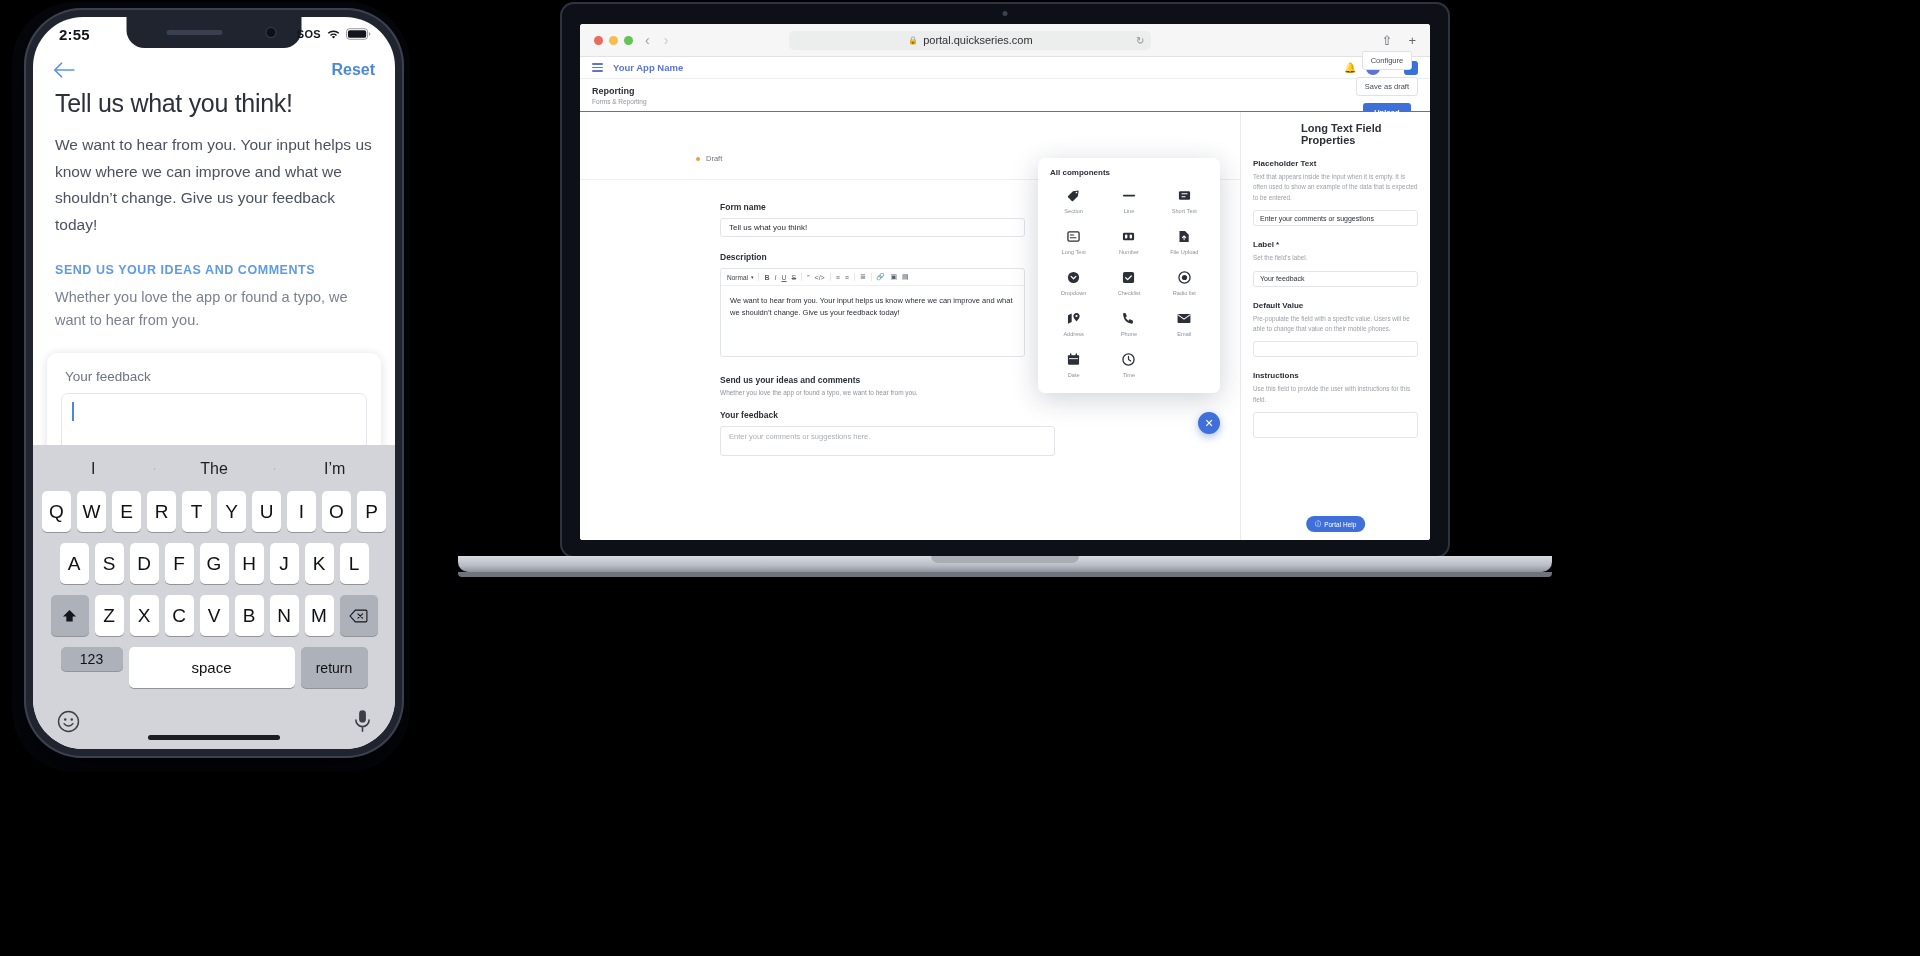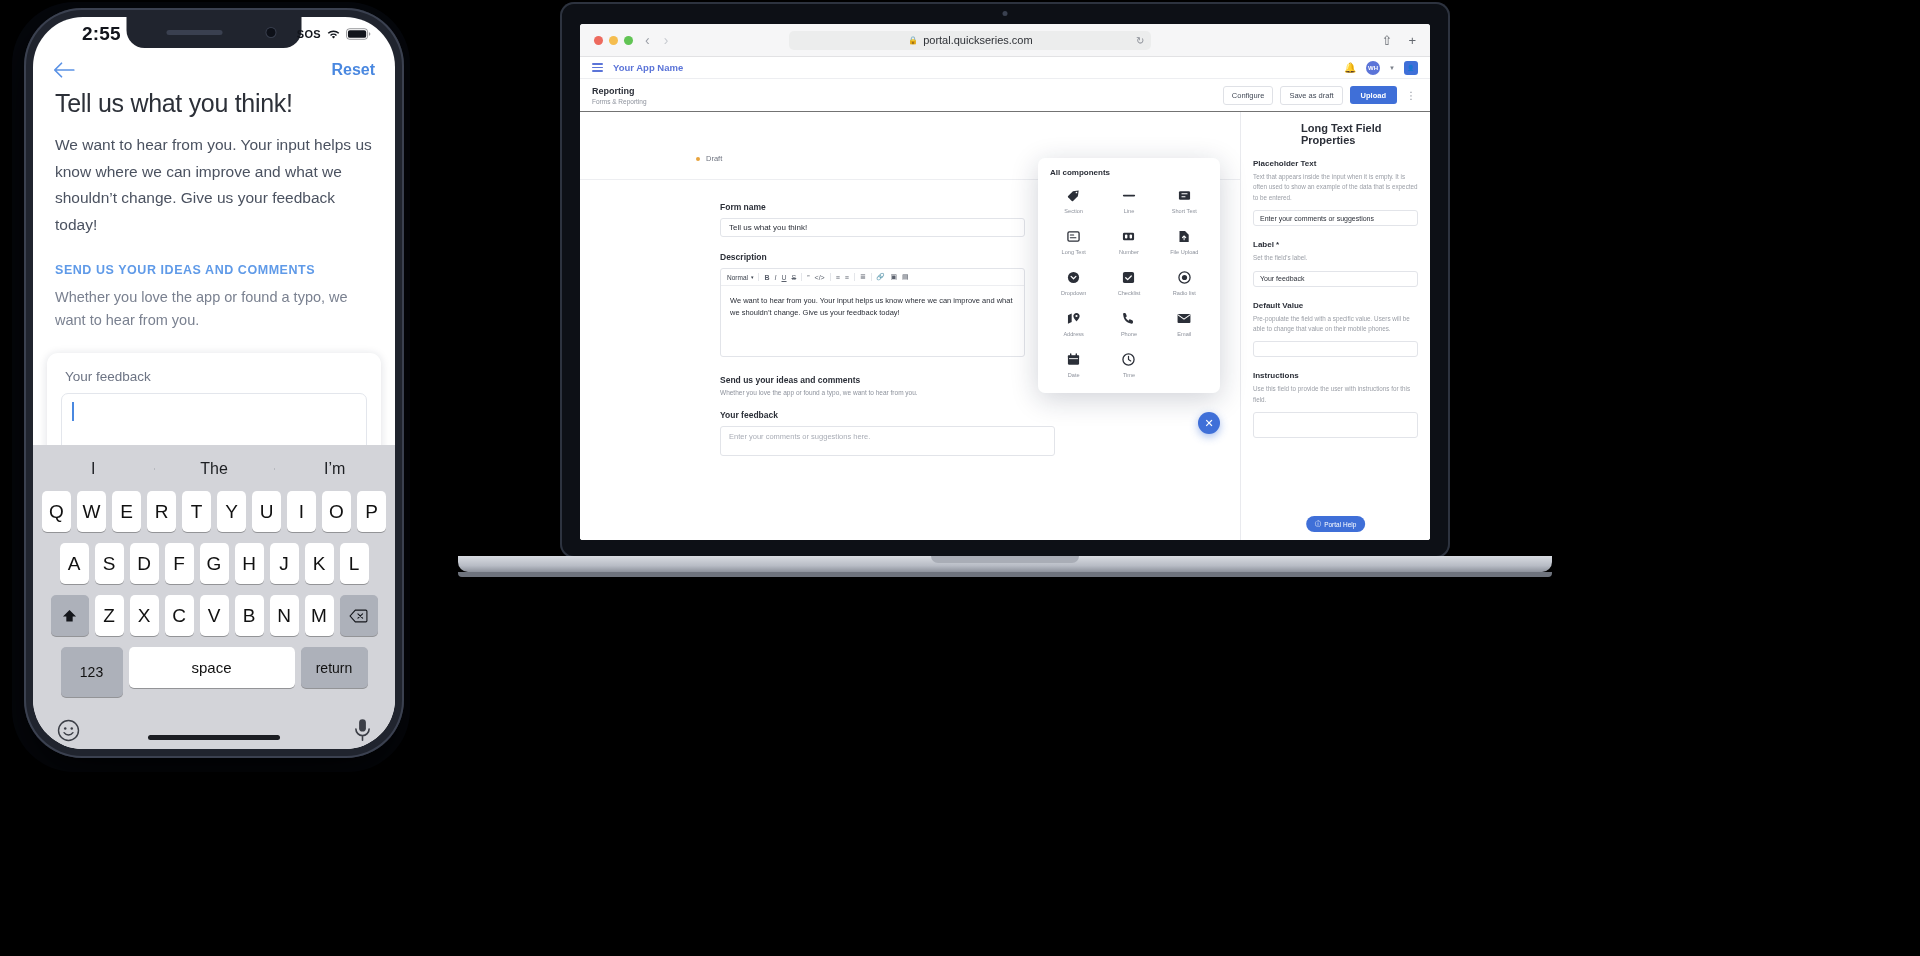--- a/index.html
+++ b/index.html
@@ -39,21 +39,21 @@
   }
   .notch .cam {
     position: absolute; right: 26px; top: 11px; width: 9px; height: 9px;
     border-radius: 50%; background: #0d1018;
     box-shadow: 0 0 0 1px #373d4c;
   }
   .statusbar {
     position: relative; height: 34px; display: flex; align-items: center;
     justify-content: space-between; padding: 0 24px 0 26px; z-index: 21;
   }
-  .status-time { font-size: 19px; font-weight: 700; color: #12151c; letter-spacing: .2px; margin-left: 23px; }
+  .status-time { font-size: 15px; font-weight: 700; color: #12151c; letter-spacing: .2px; }
   .status-right { display: flex; align-items: center; gap: 5px; }
   .sos { font-size: 11px; font-weight: 700; color: #12151c; letter-spacing: .3px; }
   .wifi-ic svg, .batt-ic svg { display: block; }
 
   .pnav {
     display: flex; align-items: center; justify-content: space-between;
     padding: 10px 20px 2px 20px;
   }
   .back-arrow { cursor: pointer; line-height: 0; }
   .reset-btn {
@@ -107,21 +107,21 @@
     width: 1px; background: #b7b9bf;
   }
   .kb-row { display: flex; justify-content: center; gap: 6px; margin-bottom: 11px; }
   .key {
     width: 29px; height: 41px; background: #fff; border-radius: 5px;
     display: flex; align-items: center; justify-content: center;
     font-size: 19px; color: #111; box-shadow: 0 1px 0 rgba(0,0,0,.3);
     cursor: pointer;
   }
   .key.wide { width: 38px; background: #adb1ba; }
-  .key.num { width: 62px; height: 50px; background: #adb1ba; font-size: 14px; font-weight: 500; }
+  .key.num { width: 62px; height: 24px; background: #adb1ba; font-size: 14px; font-weight: 500; }
   .key.space { width: 166px; height: 41px; font-size: 15px; }
   .key.ret { width: 67px; height: 41px; background: #adb1ba; font-size: 14px; }
   .kb-bottom {
     display: flex; align-items: center; justify-content: space-between;
     padding: 10px 24px 0 24px;
   }
   .home-ind {
     position: absolute; left: 50%; transform: translateX(-50%); bottom: 9px;
     width: 132px; height: 5px; border-radius: 3px; background: #1b1d22;
   }
@@ -190,21 +190,21 @@
   .ava.sq { border-radius: 3px; background: #3f6fd8; }
   .caret-sm { font-size: 6px; color: #7d828c; }
 
   
   .tbar {
     height: 33px; display: flex; align-items: center; padding: 0 12px;
     border-bottom: 1px solid #737373; background: #fff;
   }
   .tbar-title { font-size: 9px; font-weight: 700; color: #2b2f38; line-height: 1.35; }
   .tbar-sub { font-size: 6.5px; color: #8d929c; }
-  .tbar-actions { margin-left: auto; display: flex; align-items: center; gap: 7px; }
+  .tbar-actions { margin-left: auto; display: flex; align-items: center; gap: 7px; flex-direction: column; }
   .btn-ghost {
     font-size: 7.5px; color: #434a57; background: #fff; border: 1px solid #dfe1e6;
     border-radius: 3px; padding: 4px 8px; cursor: pointer; white-space: nowrap;
   }
   .btn-primary {
     font-size: 7.5px; color: #fff; background: #3f6fd8; border-radius: 3px;
     padding: 4.5px 11px; cursor: pointer; font-weight: 600;
   }
   .kebab { color: #8d929c; font-size: 10px; cursor: pointer; padding: 0 2px; }
 

